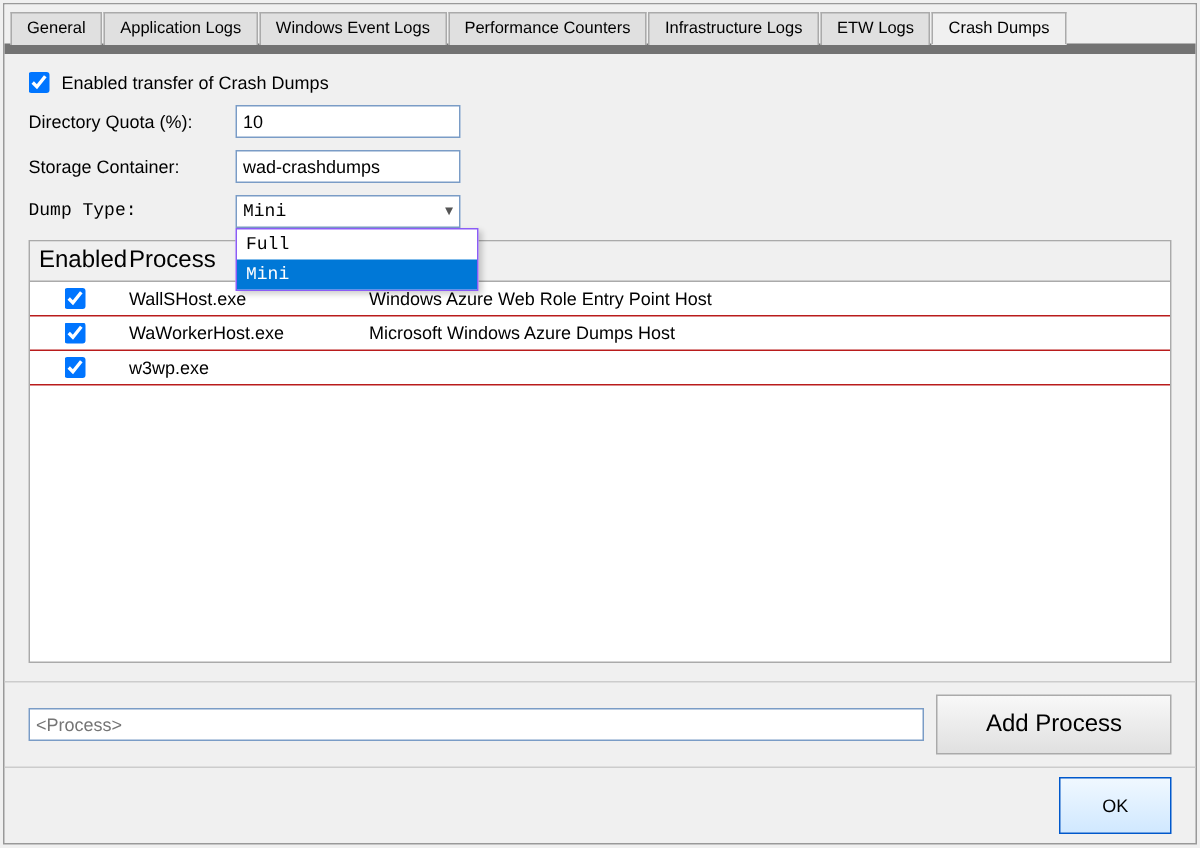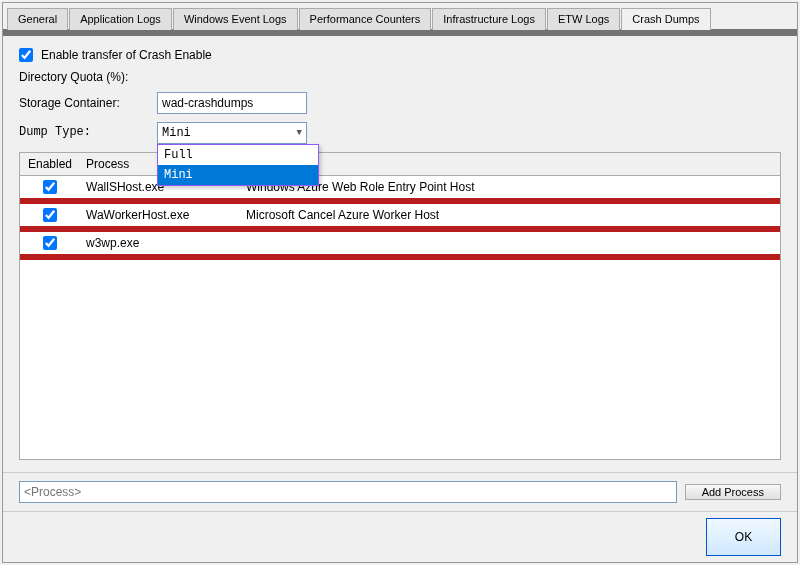--- a/index.html
+++ b/index.html
@@ -129,35 +129,35 @@
       display: flex;
       flex-direction: column;
     }
     .table-header {
       display: flex;
       background: #f0f0f0;
       border-bottom: 1px solid #aaa;
       padding: 2px 0;
     }
     .table-header-cell {
-      font-size: 12px;
+      font-size: 16px;
       font-weight: normal;
       padding: 2px 6px;
     }
     .col-enabled { width: 60px; text-align: center; }
     .col-process { width: 160px; }
     .col-name { flex: 1; }
     .table-body {
       flex: 1;
       overflow-y: auto;
     }
     .table-row {
       display: flex;
       align-items: flex-start;
-      border-bottom: 6px solid #b91c1c;
+      border-bottom: 1px solid #b91c1c;
       padding: 2px 0;
     }
     .table-cell {
       font-size: 12px;
       padding: 2px 6px;
     }
     .table-cell.col-enabled {
       display: flex;
       justify-content: center;
       align-items: center;
@@ -172,23 +172,23 @@
     .process-input {
       flex: 1;
       height: 22px;
       border: 1px solid #aaa;
       padding: 2px 6px;
       font-size: 12px;
       color: #15803d;
       background: white;
     }
     .btn {
-      height: 16px;
-      padding: 0 16px;
-      font-size: 11px;
+      height: 40px;
+      padding: 0 32px;
+      font-size: 16px;
       border: 1px solid #aaa;
       background: linear-gradient(to bottom, #f8f8f8, #e0e0e0);
       cursor: pointer;
       min-width: 80px;
     }
     .footer {
       display: flex;
       justify-content: flex-end;
       gap: 6px;
       padding: 6px 16px;
@@ -215,25 +215,26 @@
     <div class="tab">Performance Counters</div>
     <div class="tab">Infrastructure Logs</div>
     <div class="tab">ETW Logs</div>
     <div class="tab active">Crash Dumps</div>
   </div>
 
   <div class="content">
 
     <div class="row">
       <input type="checkbox" id="enable-cb" checked="" style="">
-      <label for="enable-cb" class="checkbox-label">Enable transfer of Crash Enable</label>
+      <label for="enable-cb" class="checkbox-label">Enabled transfer of Crash Dumps</label>
     </div>
 
     <div class="row">
       <span class="label">Directory Quota (%):</span>
+      <input type="text" value="10" style="">
     </div>
 
     <div class="row">
       <span class="label">Storage Container:</span>
       <input type="text" value="wad-crashdumps" style="">
     </div>
 
     <div class="row" style="align-items: flex-start; font-family: Liberation Mono, monospace;">
       <span class="label" style="padding-top:3px;">Dump Type:</span>
       <div class="select-wrapper">
@@ -260,21 +261,21 @@
             <input type="checkbox" checked="" style="">
           </div>
           <div class="table-cell col-process">WallSHost.exe</div>
           <div class="table-cell col-name">Windows Azure Web Role Entry Point Host</div>
         </div>
         <div class="table-row">
           <div class="table-cell col-enabled">
             <input type="checkbox" checked="" style="">
           </div>
           <div class="table-cell col-process">WaWorkerHost.exe</div>
-          <div class="table-cell col-name">Microsoft Cancel Azure Worker Host</div>
+          <div class="table-cell col-name">Microsoft Windows Azure Dumps Host</div>
         </div>
         <div class="table-row">
           <div class="table-cell col-enabled">
             <input type="checkbox" checked="" style="">
           </div>
           <div class="table-cell col-process">w3wp.exe</div>
         </div>
       </div>
     </div>
   </div>

